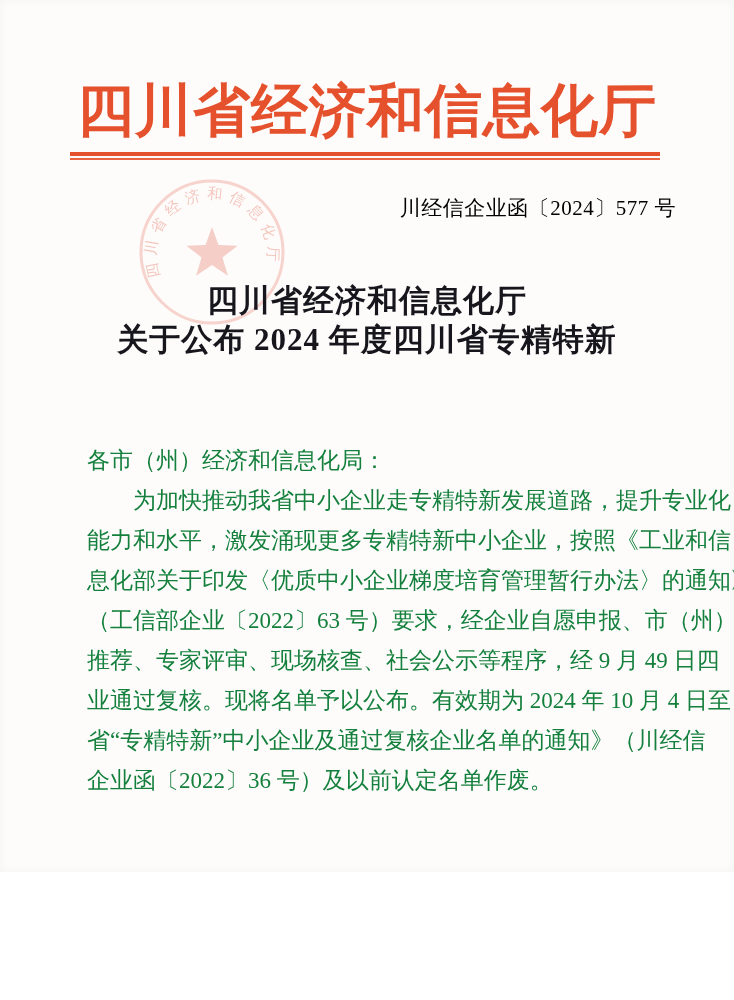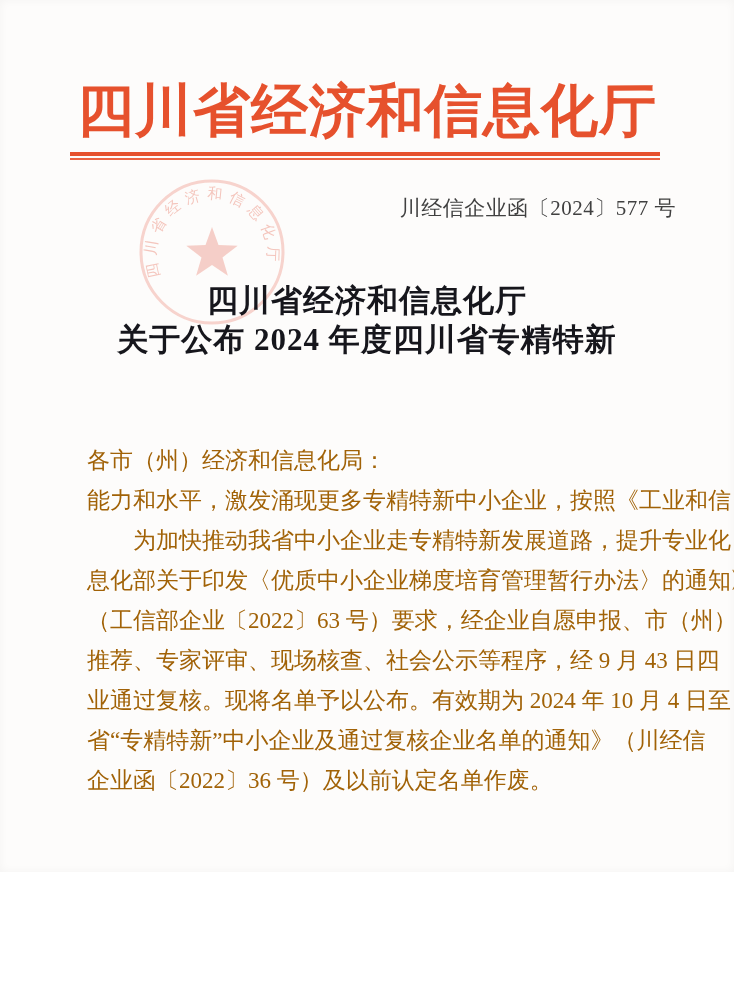--- a/index.html
+++ b/index.html
@@ -32,21 +32,21 @@
   .rule-header { top: 152px; }
   .rule-footer { top: 962px; width: 584px; }
   .rule-band-thick { height: 4px; background: #e6512d; }
   .rule-band-thin  { height: 2px; background: #ea6342; }
   .rule-gap { height: 2px; background: transparent; }
 
   .doc-number {
     position: absolute;
     top: 194px; right: 58px;
     font-size: 21px;
-    color: #404040;
+    color: #000000;
     letter-spacing: 0.5px;
     white-space: nowrap;
   }
 
   
   .seal {
     position: absolute;
     top: 176px; left: 136px;
     width: 152px; height: 152px;
     mix-blend-mode: multiply;
@@ -64,21 +64,21 @@
     color: #16161c;
     line-height: 39px;
     letter-spacing: 1px;
   }
 
   
   .body-block {
     position: absolute;
     top: 441px; left: 87px; width: 572px;
     font-size: 23px;
-    color: #a16207;
+    color: #15803d;
     line-height: 40px;
   }
   .bline {
     height: 40px;
     white-space: nowrap;
     text-align: justify;
     text-align-last: justify;
   }
   .bline.salutation, .bline.last {
     text-align: left;
@@ -111,25 +111,25 @@
 
   <div class="doc-number">川经信企业函〔2024〕577 号</div>
 
   <div class="notice-title">
     <div>四川省经济和信息化厅</div>
     <div>关于公布 2024 年度四川省专精特新</div>
   </div>
 
   <div class="body-block">
     <div class="bline salutation">各市（州）经济和信息化局：</div>
+    <div class="bline">　　为加快推动我省中小企业走专精特新发展道路，提升专业化</div>
     <div class="bline">能力和水平，激发涌现更多专精特新中小企业，按照《工业和信</div>
-    <div class="bline">　　为加快推动我省中小企业走专精特新发展道路，提升专业化</div>
     <div class="bline">息化部关于印发〈优质中小企业梯度培育管理暂行办法〉的通知》</div>
     <div class="bline">（工信部企业〔2022〕63 号）要求，经企业自愿申报、市（州）</div>
-    <div class="bline">推荐、专家评审、现场核查、社会公示等程序，经 9 月 43 日四</div>
+    <div class="bline">推荐、专家评审、现场核查、社会公示等程序，经 9 月 49 日四</div>
     <div class="bline">业通过复核。现将名单予以公布。有效期为 2024 年 10 月 4 日至</div>
     <div class="bline">省“专精特新”中小企业及通过复核企业名单的通知》（川经信</div>
     <div class="bline last">企业函〔2022〕36 号）及以前认定名单作废。</div>
   </div>
 
   <div class="rule rule-footer">
     <div class="rule-band-thin"></div>
     <div class="rule-gap"></div>
     <div class="rule-band-thick"></div>
   </div>

